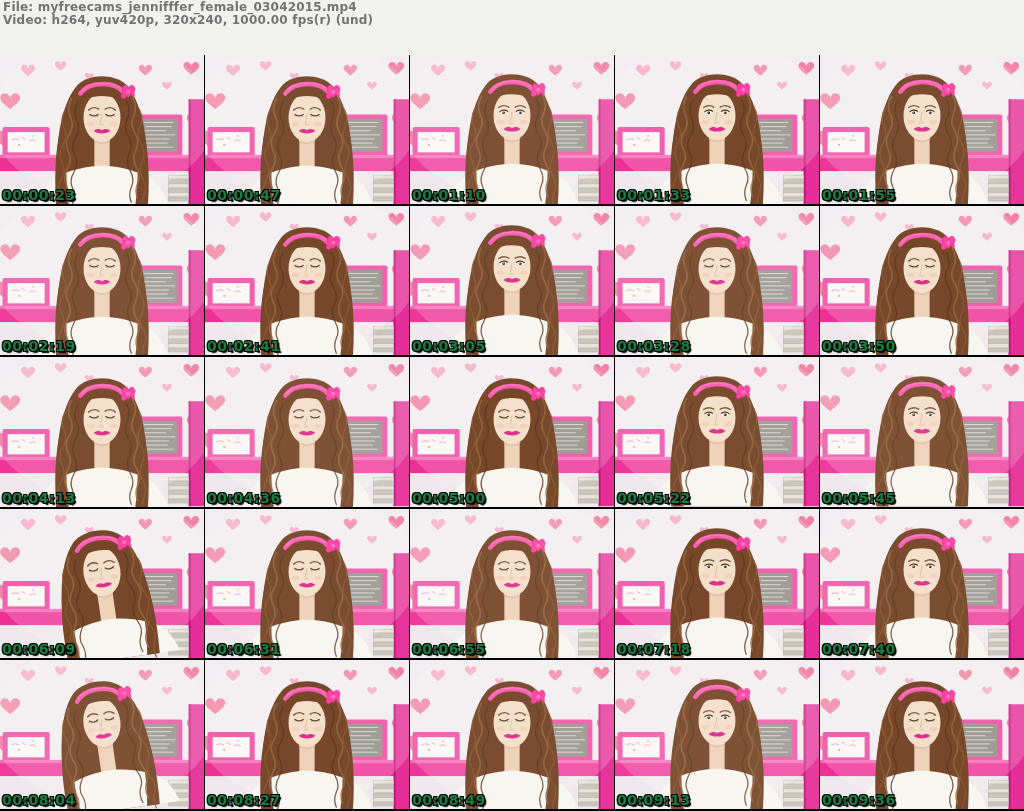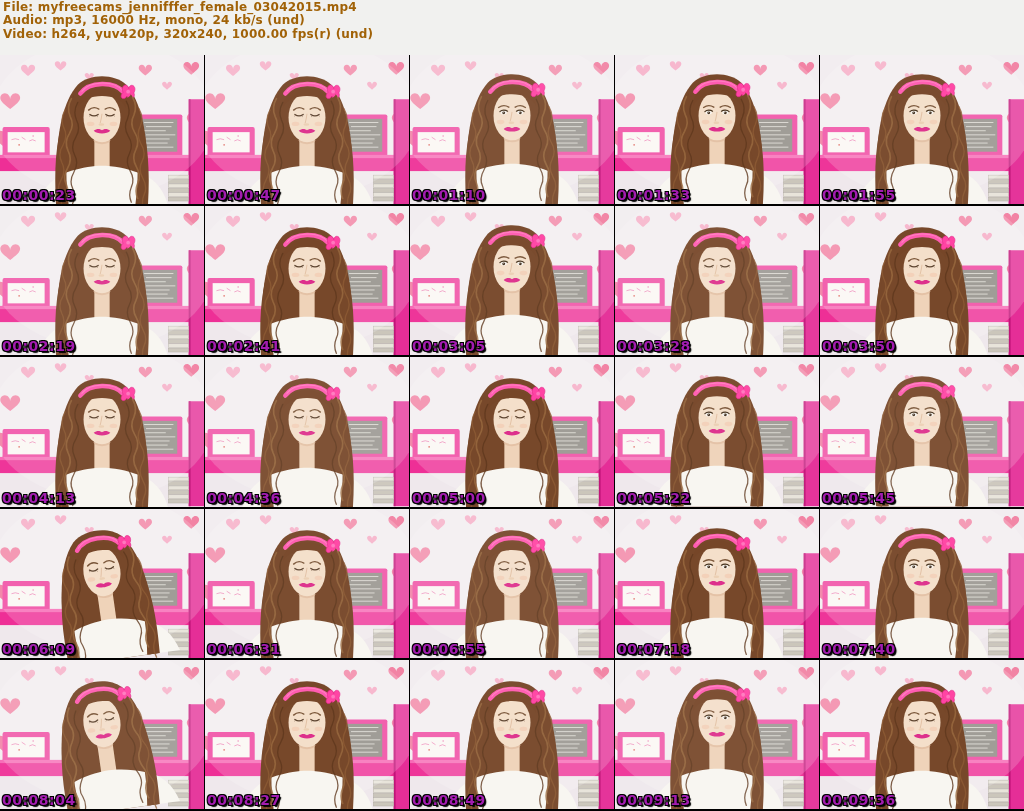--- a/index.html
+++ b/index.html
@@ -2,46 +2,45 @@
 <html><head>
 <meta charset="utf-8">
 <style>
   html,body{margin:0;padding:0;}
   body{
     width:1024px;height:811px;background:#000;overflow:hidden;
     font-family:"DejaVu Sans", sans-serif;position:relative;
   }
   .header{
     position:absolute;top:0;left:0;width:1024px;height:55px;
-    background:#f1f1ef;color:#a16207;font-weight:bold;font-size:12px;
+    background:#f1f1ef;color:#737373;font-weight:bold;font-size:12px;
     line-height:13.4px;padding:1px 0 0 3px;box-sizing:border-box;
     letter-spacing:0.2px;
   }
   .header div{white-space:nowrap;}
   .sheet{
     position:absolute;top:55px;left:0;width:1024px;height:756px;
     display:grid;grid-template-columns:repeat(5,1fr);grid-template-rows:repeat(5,1fr);
     gap:2px 1px;background:#000;box-sizing:border-box;padding-bottom:2px;
   }
   .cell{position:relative;overflow:hidden;background:#efe9ec;}
   .cell svg{display:block;width:100%;height:100%;}
   .ts{
-    position:absolute;left:2px;bottom:1px;color:#a21caf;
+    position:absolute;left:2px;bottom:1px;color:#15803d;
     font-size:14px;font-weight:bold;letter-spacing:0.5px;
     font-family:"DejaVu Sans", sans-serif;
     text-shadow:-1px -1px 0 #000,1px -1px 0 #000,-1px 1px 0 #000,
                  1px 1px 0 #000,2px 2px 1px #000;
   }
 </style>
 </head>
 <body>
 
 <div class="header">
   <div>File: myfreecams_jennifffer_female_03042015.mp4</div>
-  <div>Audio: mp3, 16000 Hz, mono, 24 kb/s (und)</div>
   <div>Video: h264, yuv420p, 320x240, 1000.00 fps(r) (und)</div>
 </div>
 
 <div class="sheet" id="sheet">
     <div class="cell">
       <svg viewBox="0 0 320 236" preserveAspectRatio="none">
         <rect width="320" height="236" fill="#f2edf0"></rect>
         <path d="M0,5 C0,1 -3,-3 -7,-3 C-11,-3 -13,0 -13,3 C-13,8 -7,12 0,18 C7,12 13,8 13,3 C13,0 11,-3 7,-3 C3,-3 0,1 0,5 Z" transform="translate(16,64) scale(1.2)" fill="#f283a4"></path>
         <path d="M0,5 C0,1 -3,-3 -7,-3 C-11,-3 -13,0 -13,3 C-13,8 -7,12 0,18 C7,12 13,8 13,3 C13,0 11,-3 7,-3 C3,-3 0,1 0,5 Z" transform="translate(44,18) scale(0.85)" fill="#f6a9c4"></path>
         <path d="M0,5 C0,1 -3,-3 -7,-3 C-11,-3 -13,0 -13,3 C-13,8 -7,12 0,18 C7,12 13,8 13,3 C13,0 11,-3 7,-3 C3,-3 0,1 0,5 Z" transform="translate(10,124) scale(1.35)" fill="#ef6f98"></path>

